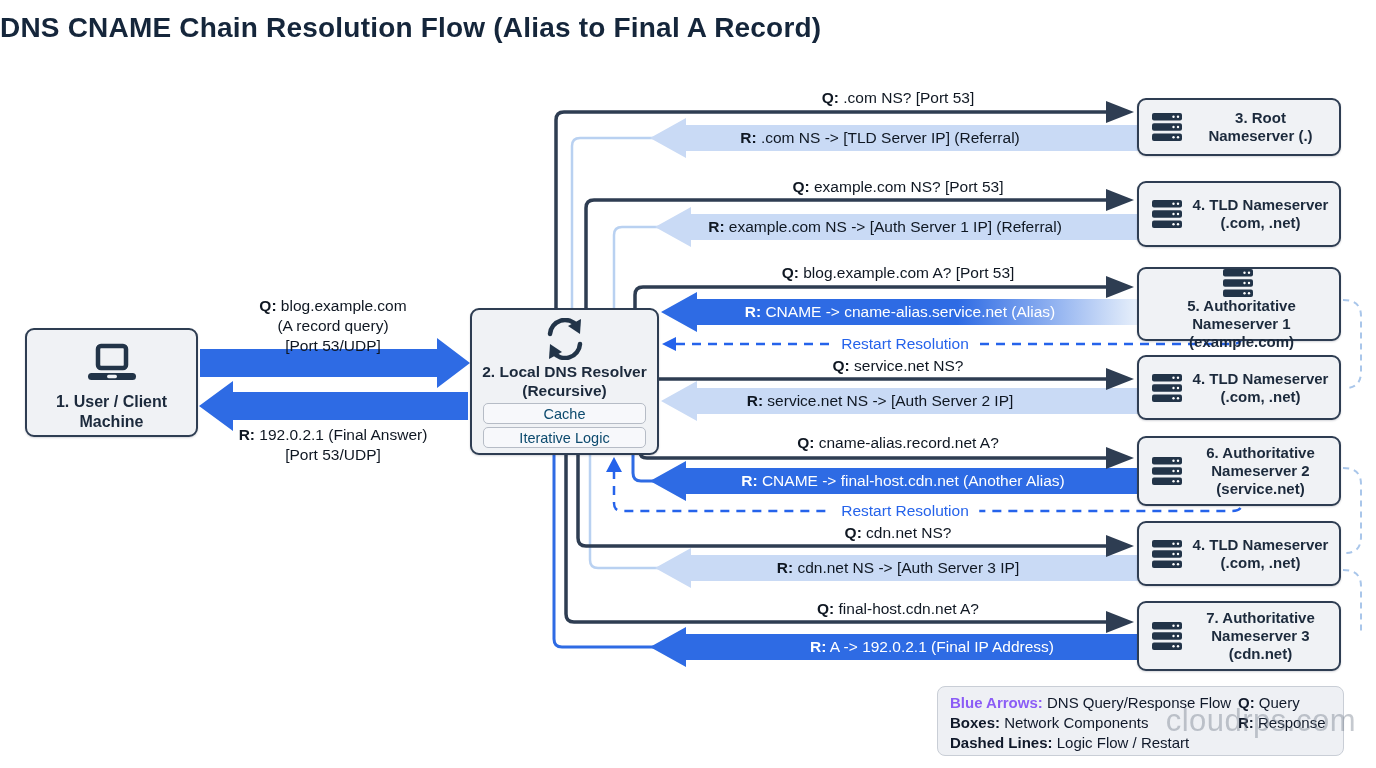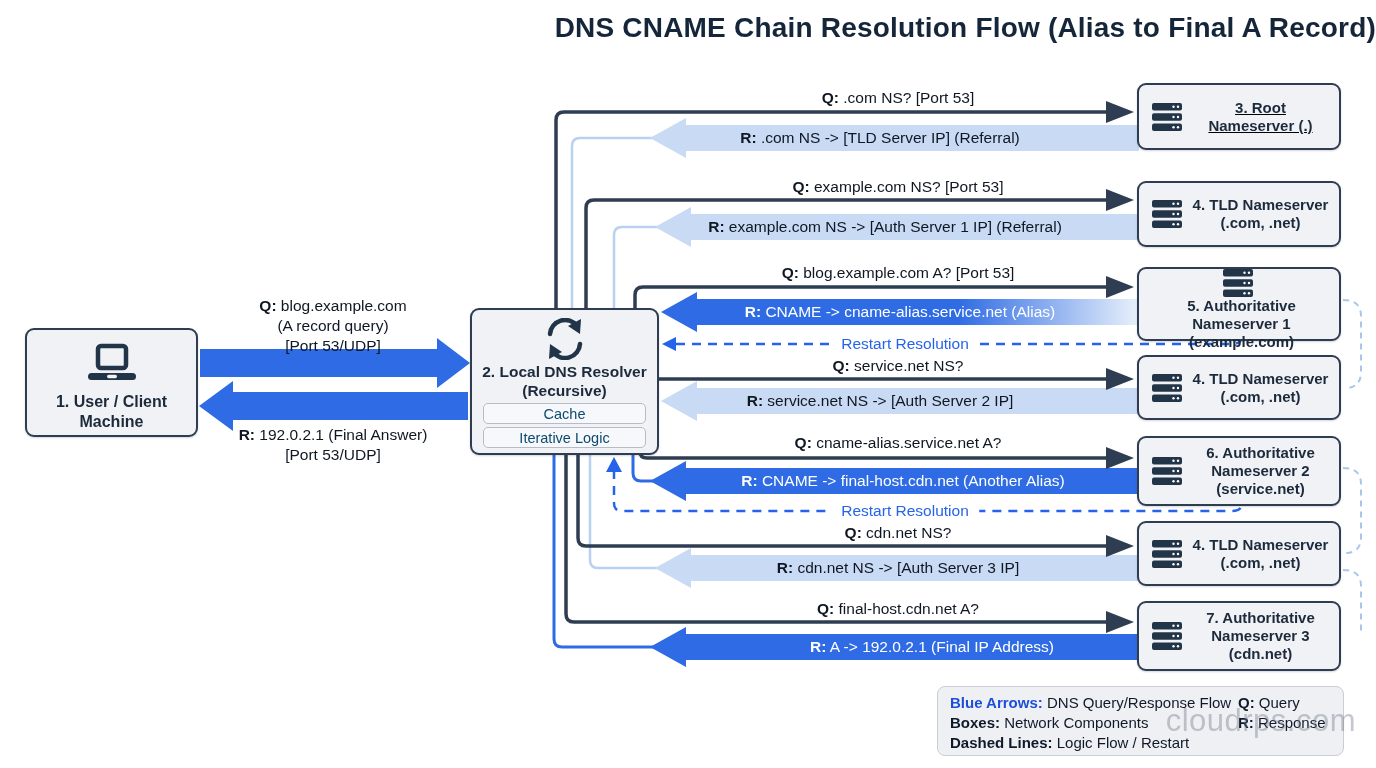--- a/index.html
+++ b/index.html
@@ -1,19 +1,19 @@
 <!DOCTYPE html>
 <html><head>
 <meta charset="utf-8">
 <style>
   html,body{margin:0;padding:0;background:#ffffff;}
   #stage{position:relative;width:1376px;height:768px;background:#ffffff;overflow:hidden;
          font-family:"Liberation Sans","DejaVu Sans",sans-serif;}
   #wires{position:absolute;left:0;top:0;z-index:1;}
-  .title{position:absolute;left:0;right:0;top:12px;text-align:right;font-size:28px;font-weight:bold;
+  .title{position:absolute;left:0;right:0;top:12px;text-align:left;font-size:28px;font-weight:bold;
          color:#15263b;z-index:3;letter-spacing:.2px;}
   
   .nbox{position:absolute;background:#f0f2f5;border:2.5px solid #2e3d52;border-radius:9px;
         box-sizing:border-box;z-index:2;box-shadow:0 1px 2px rgba(20,30,50,.18);}
   .node-title{white-space:pre-line;font-weight:bold;color:#1c2a3c;text-align:center;}
   .user-box{left:25px;top:328px;width:173px;height:109px;display:flex;flex-direction:column;
         align-items:center;justify-content:flex-start;padding-top:13px;}
   .user-box .node-title{font-size:16px;line-height:20px;margin-top:7px;}
   .resolver-box{left:470px;top:308px;width:189px;height:147px;display:flex;flex-direction:column;
         align-items:center;padding-top:8px;}
@@ -28,21 +28,21 @@
           color:#0f1722;z-index:3;line-height:20px;}
   .elabel.center3{text-align:center;}
   .elabel.white{color:#ffffff;}
   .elabel.restart{color:#2563eb;background:#ffffff;padding:0 10px;}
   
   .legend{position:absolute;left:937px;top:686px;width:407px;height:70px;background:#eef0f4;
           border:1.5px solid #c9ced6;border-radius:8px;box-sizing:border-box;padding:6px 12px;
           font-size:15px;line-height:20px;color:#10192a;z-index:3;}
   .legend .lcol{position:absolute;left:12px;top:6px;}
   .legend .rcol{position:absolute;left:300px;top:6px;}
-  .legend b.blue{color:#1d4ed8;}
+  .legend b.blue{color:#8b5cf6;}
   .watermark{position:absolute;right:20px;top:703px;font-size:31px;color:rgba(110,120,136,.40);
           z-index:4;letter-spacing:.5px;}
 </style>
 </head>
 <body>
 
 <div id="stage">
 
   <svg id="wires" width="1376" height="768" viewBox="0 0 1376 768">
     <defs>
@@ -124,21 +124,21 @@
       <polygon points="39,1 38,16 26,8" fill="#223448"></polygon>
       <path d="M38,26 A15,15 0 0 1 11,34" fill="none" stroke="#223448" stroke-width="4.5" stroke-linecap="round"></path>
       <polygon points="7,41 8,26 20,34" fill="#223448"></polygon>
     </svg>
     <div class="node-title">2. Local DNS Resolver
 (Recursive)</div>
     <div class="subcell">Cache</div>
     <div class="subcell">Iterative Logic</div>
   </div>
 
-  <div class="nbox rbox" style="top:83px;height:67px;text-decoration:underline;">
+  <div class="nbox rbox" style="top:98px;height:58px;">
     <svg class="sicon" width="30" height="28" viewBox="0 0 30 28">
       <rect x="0" y="0" width="30" height="7.4" rx="2" fill="#223448"></rect>
         <circle cx="21.5" cy="3.7" r="1.2" fill="#fff"></circle>
         <circle cx="26" cy="3.7" r="1.2" fill="#fff"></circle>
       <rect x="0" y="10.3" width="30" height="7.4" rx="2" fill="#223448"></rect>
         <circle cx="21.5" cy="14" r="1.2" fill="#fff"></circle>
         <circle cx="26" cy="14" r="1.2" fill="#fff"></circle>
       <rect x="0" y="20.6" width="30" height="7.4" rx="2" fill="#223448"></rect>
         <circle cx="21.5" cy="24.3" r="1.2" fill="#fff"></circle>
         <circle cx="26" cy="24.3" r="1.2" fill="#fff"></circle>
@@ -263,21 +263,21 @@
   <div class="elabel" style="left:885px;top:217px;"><b>R:</b><span> example.com NS -&gt; [Auth Server 1 IP] (Referral)</span></div>
 
   <div class="elabel" style="left:898px;top:263px;"><b>Q:</b><span> blog.example.com A? [Port 53]</span></div>
   <div class="elabel white" style="left:900px;top:302px;text-align:center;"><b>R:</b><span> CNAME -&gt; cname-alias.service.net (Alias)</span></div>
 
   <div class="elabel restart" style="left:905px;top:334px;">Restart Resolution</div>
 
   <div class="elabel" style="left:898px;top:356px;"><b>Q:</b><span> service.net NS?</span></div>
   <div class="elabel" style="left:880px;top:391px;"><b>R:</b><span> service.net NS -&gt; [Auth Server 2 IP]</span></div>
 
-  <div class="elabel" style="left:898px;top:433px;"><b>Q:</b><span> cname-alias.service.net A?</span></div>
+  <div class="elabel" style="left:898px;top:433px;"><b>Q:</b><span> cname-alias.record.net A?</span></div>
   <div class="elabel white" style="left:903px;top:471px;"><b>R:</b><span> CNAME -&gt; final-host.cdn.net (Another Alias)</span></div>
 
   <div class="elabel restart" style="left:905px;top:501px;">Restart Resolution</div>
 
   <div class="elabel" style="left:898px;top:523px;"><b>Q:</b><span> cdn.net NS?</span></div>
   <div class="elabel" style="left:898px;top:558px;"><b>R:</b><span> cdn.net NS -&gt; [Auth Server 3 IP]</span></div>
 
   <div class="elabel" style="left:898px;top:599px;"><b>Q:</b><span> final-host.cdn.net A?</span></div>
   <div class="elabel white" style="left:932px;top:637px;"><b>R:</b><span> A -&gt; 192.0.2.1 (Final IP Address)</span></div>
 

